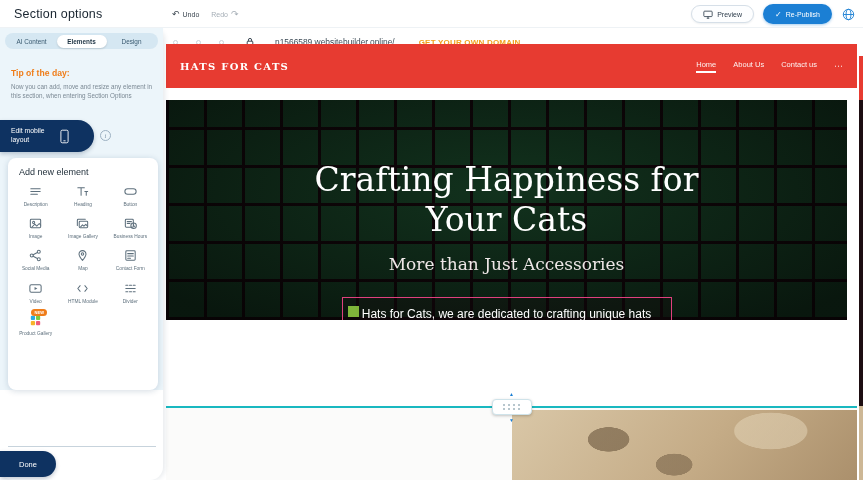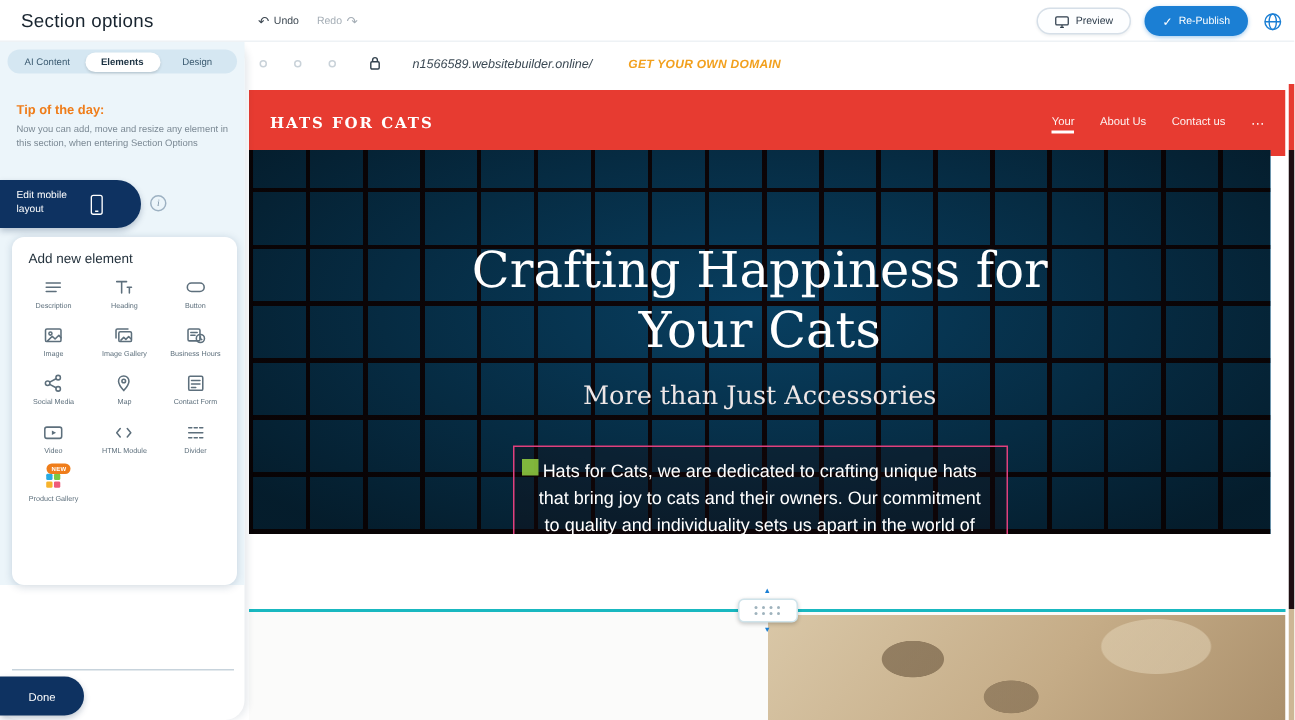--- a/index.html
+++ b/index.html
@@ -39,35 +39,35 @@
   .el-icon svg { width:15px; height:15px; fill:none; stroke:#5d6f7c; stroke-width:1.1; stroke-linecap:round; stroke-linejoin:round; }
   .el-icon svg .fil { fill:#5d6f7c; stroke:none; }
   .el-icon svg .col { stroke:none; }
   .el-label { font-size:4.8px; color:#5d6f7c; text-align:center; line-height:1.3; max-width:40px; }
   .new-badge { position:absolute; top:-4px; right:11px; background:var(--tip-orange,#f5821f); color:#fff; font-size:4px; font-weight:bold; padding:1px 3px; border-radius:5px; letter-spacing:.2px; }
   .sidebar-divider { position:absolute; top:418px; left:8px; width:148px; height:1px; background:#c7d3dc; }
   .done-btn { position:absolute; bottom:3px; left:0; width:56px; height:26px; background:var(--navy,#0e3261); border-radius:0 14px 14px 0; color:#fff; font-size:7.5px; display:flex; align-items:center; justify-content:center; box-shadow:0 2px 4px rgba(10,40,80,.25); cursor:pointer; }
 
   
   .preview { position:absolute; top:28px; left:166px; right:0; bottom:0; background:#fff; }
-  .browser-bar { position:absolute; top:0; left:0; right:6px; height:28px; background:#fff; display:flex; align-items:center; padding-left:7px; gap:18px;font-style:italic; }
+  .browser-bar { position:absolute; top:0; left:0; right:6px; height:28px; background:#fff; display:flex; align-items:center; padding-left:7px; gap:18px; }
   .win-dot { width:5px; height:5px; border:1px solid #c9d2d9; border-radius:50%; }
   .lock-icon { margin-left:4px; display:flex; }
   .lock-icon svg { width:8px; height:10px; fill:none; stroke:#33424e; stroke-width:1.2; }
   .url-text { margin-left:3px; font-size:8.4px; color:#3b4954; }
   .domain-cta { margin-left:6px; font-size:8px; font-weight:bold; color:var(--cta-orange,#f2a01d); letter-spacing:.2px; cursor:pointer; }
 
-  .site-header { position:absolute; top:32px; left:0; right:6px; height:44px; background:var(--brand-red,#e73b31); display:flex; align-items:center; }
+  .site-header { position:absolute; top:16px; left:0; right:6px; height:44px; background:var(--brand-red,#e73b31); display:flex; align-items:center; }
   .site-logo { margin-left:14px; font-family:"DejaVu Serif", serif; font-weight:bold; font-size:10px; letter-spacing:1.3px; color:#fff; text-transform:uppercase; }
   .site-nav { margin-left:auto; margin-right:14px; display:flex; align-items:center; gap:17px; }
   .nav-item { font-size:7.5px; color:#fdf2f1; cursor:pointer; padding-bottom:2px; border-bottom:2px solid transparent; }
   .nav-item.active { border-bottom:2px solid #fff; }
   .nav-more { font-size:9px; color:#fdf2f1; cursor:pointer; line-height:0; }
 
-  .hero { position:absolute; top:72px; left:0; right:16px; height:256px; background:#0369a1; overflow:hidden; }
+  .hero { position:absolute; top:72px; left:0; right:16px; height:220px; background:#14532d; overflow:hidden; }
   .hero::before { content:""; position:absolute; inset:0;
     background-image:
       repeating-linear-gradient(0deg, #10070a 0 3px, transparent 3px 38px),
       repeating-linear-gradient(90deg, #10070a 0 3px, transparent 3px 38px);
   }
   .hero::after { content:""; position:absolute; inset:0;
     background:radial-gradient(ellipse at 50% 42%, rgba(15,5,8,.42) 0%, rgba(5,2,3,.74) 90%);
   }
   .hero-inner { position:relative; z-index:2; height:100%; display:flex; flex-direction:column; align-items:center; padding-top:60px; }
   .hero-title { width:420px; text-align:center; font-family:"DejaVu Serif", serif; font-size:33px; line-height:1.22; font-weight:400; color:#ffffff; }
@@ -307,21 +307,21 @@
             <path d="M3 5V3.5a2 2 0 014 0V5"></path>
           </svg>
       </span>
       <span class="url-text">n1566589.websitebuilder.online/</span>
       <span class="domain-cta">GET YOUR OWN DOMAIN</span>
     </div>
 
     <div class="site-header">
       <div class="site-logo">Hats for Cats</div>
       <div class="site-nav">
-        <span class="nav-item active">Your</span>
+        <span class="nav-item active">Home</span>
         <span class="nav-item">About Us</span>
         <span class="nav-item">Contact us</span>
         <span class="nav-more">⋯</span>
       </div>
     </div>
 
     <div class="hero">
       <div class="hero-inner">
         <div class="hero-title">Crafting Happiness for Your Cats</div>
         <div class="hero-subtitle">More than Just Accessories</div>

